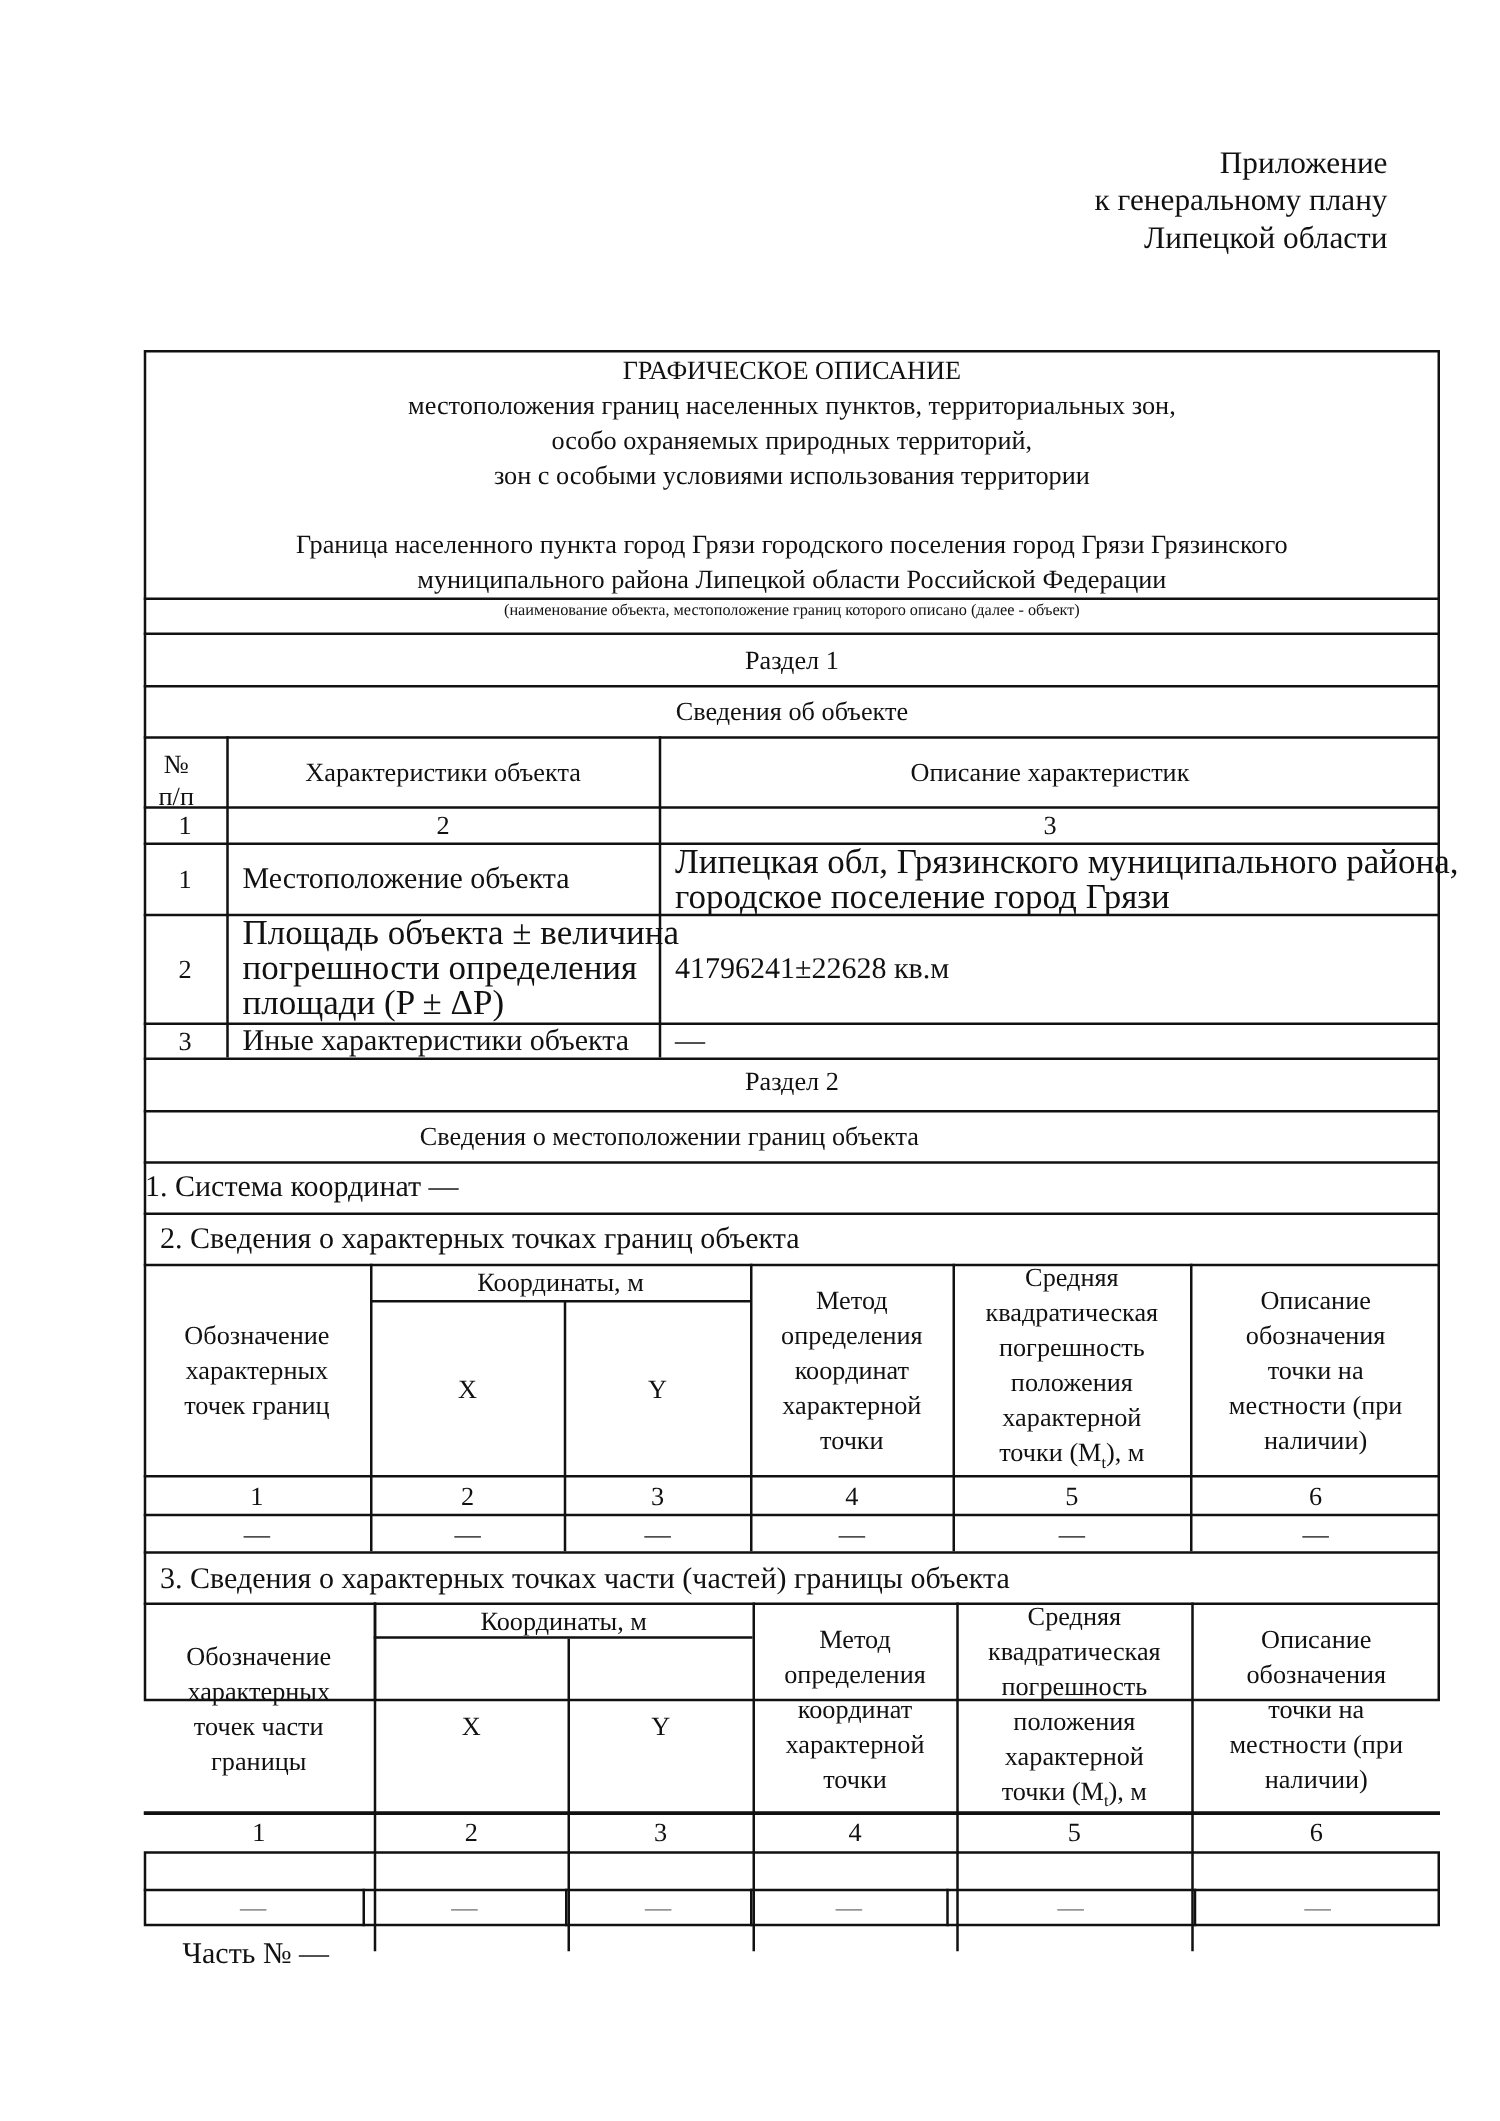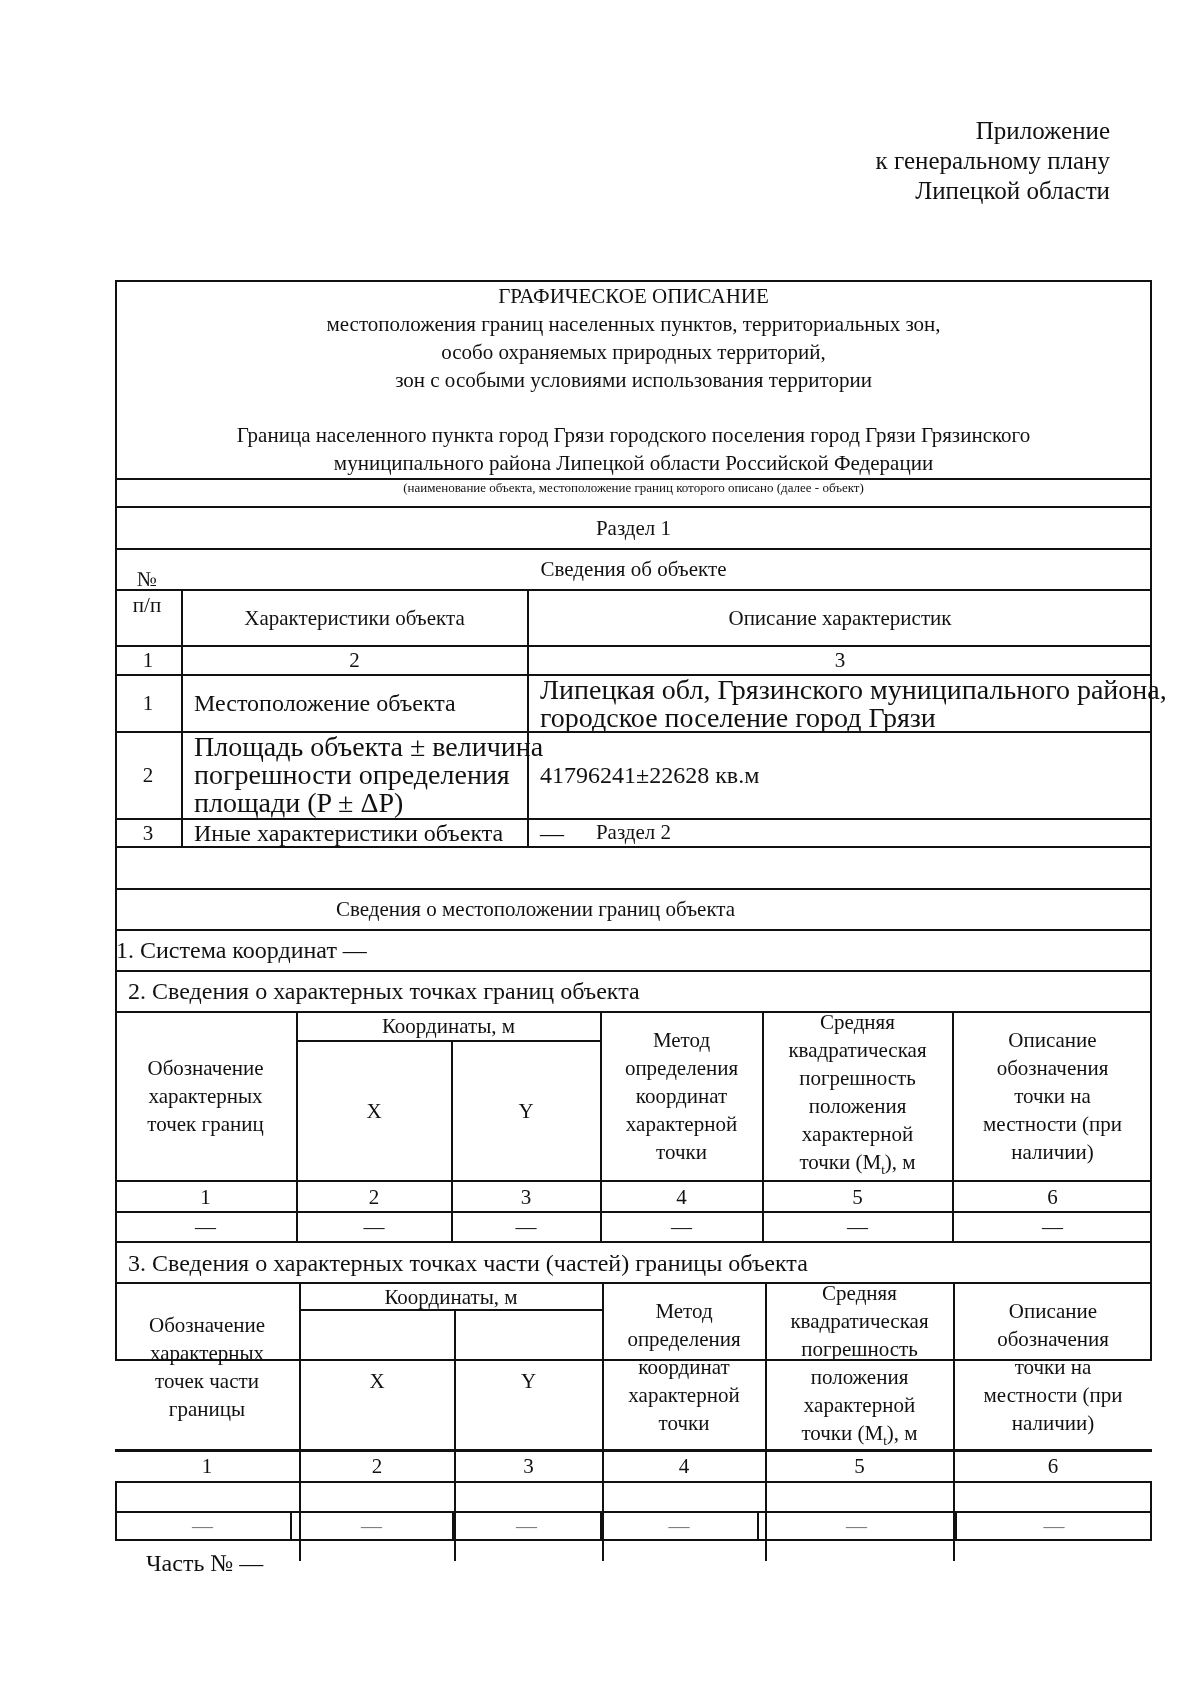--- a/index.html
+++ b/index.html
@@ -39,21 +39,21 @@
 <div class="line hl" style="left:115px; width:1037px; top:506px;"></div>
 
 <div class="cell" style="left:115px; width:1037px; top:507px; height:41px;">Раздел 1</div>
 <div class="line hl" style="left:115px; width:1037px; top:548px;"></div>
 <div class="cell" style="left:115px; width:1037px; top:549px; height:40px;">Сведения об объекте</div>
 <div class="line hl" style="left:115px; width:1037px; top:589px;"></div>
 
 <div class="line vl" style="left:181px; top:589px; height:257px;"></div>
 <div class="line vl" style="left:527px; top:589px; height:257px;"></div>
 
-<div class="cell" style="left:115px; width:52px; top:564px; height:55px; flex-direction:column;align-items:flex-end;">
+<div class="cell" style="left:115px; width:52px; top:596px; height:55px; flex-direction:column;">
   <span style="width:40px; line-height:26px;">№ п/п</span>
 </div>
 <div class="cell" style="left:182px; width:345px; top:590px; height:55px;">Характеристики объекта</div>
 <div class="cell" style="left:528px; width:624px; top:590px; height:55px;">Описание характеристик</div>
 <div class="line hl" style="left:115px; width:1037px; top:645px;"></div>
 
 <div class="cell" style="left:115px; width:66px; top:646px; height:28px;">1</div>
 <div class="cell" style="left:182px; width:345px; top:646px; height:28px;">2</div>
 <div class="cell" style="left:528px; width:624px; top:646px; height:28px;">3</div>
 <div class="line hl" style="left:115px; width:1037px; top:674px;"></div>
@@ -69,21 +69,21 @@
 <div class="tl" style="left:194px; top:761px;">погрешности определения</div>
 <div class="tl" style="left:194px; top:789px;">площади (P ± ΔP)</div>
 <div class="cellL" style="left:528px; width:624px; top:732px; height:86px;">41796241±22628 кв.м</div>
 <div class="line hl" style="left:115px; width:1037px; top:818px;"></div>
 
 <div class="cell" style="left:115px; width:66px; top:819px; height:27px;">3</div>
 <div class="cellL" style="left:182px; width:345px; top:819px; height:27px;">Иные характеристики объекта</div>
 <div class="cellL" style="left:528px; width:624px; top:819px; height:27px;">—</div>
 <div class="line hl" style="left:115px; width:1037px; top:846px;"></div>
 
-<div class="cell" style="left:115px; width:1037px; top:814px; height:36px;">Раздел 2</div>
+<div class="cell" style="left:115px; width:1037px; top:847px; height:36px;">Раздел 2</div>
 <div class="line hl" style="left:115px; width:1037px; top:888px;"></div>
 <div class="cell" style="left:115px; width:841px; top:889px; height:40px;">Сведения о местоположении границ объекта</div>
 <div class="line hl" style="left:115px; width:1037px; top:929px;"></div>
 <div class="cellL" style="left:115px; width:929px; top:930px; height:40px; padding-left:1px;">1. Система координат —</div>
 <div class="line hl" style="left:115px; width:1037px; top:970px;"></div>
 <div class="cellL" style="left:115px; width:1037px; top:971px; height:40px; padding-left:13px;">2. Сведения о характерных точках границ объекта</div>
 <div class="line hl" style="left:115px; width:1037px; top:1011px;"></div>
 
 <div class="line vl" style="left:296px; top:1011px; height:230px;"></div>
 <div class="line vl" style="left:451px; top:1040px; height:201px;"></div>

